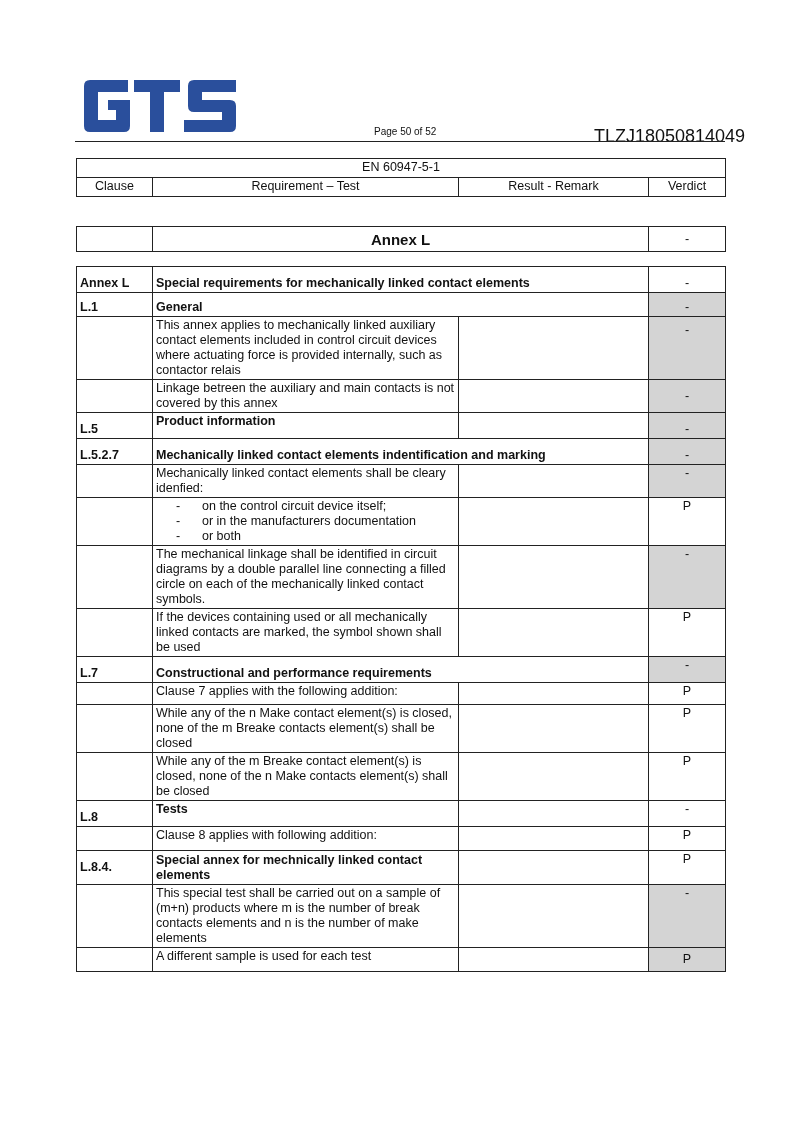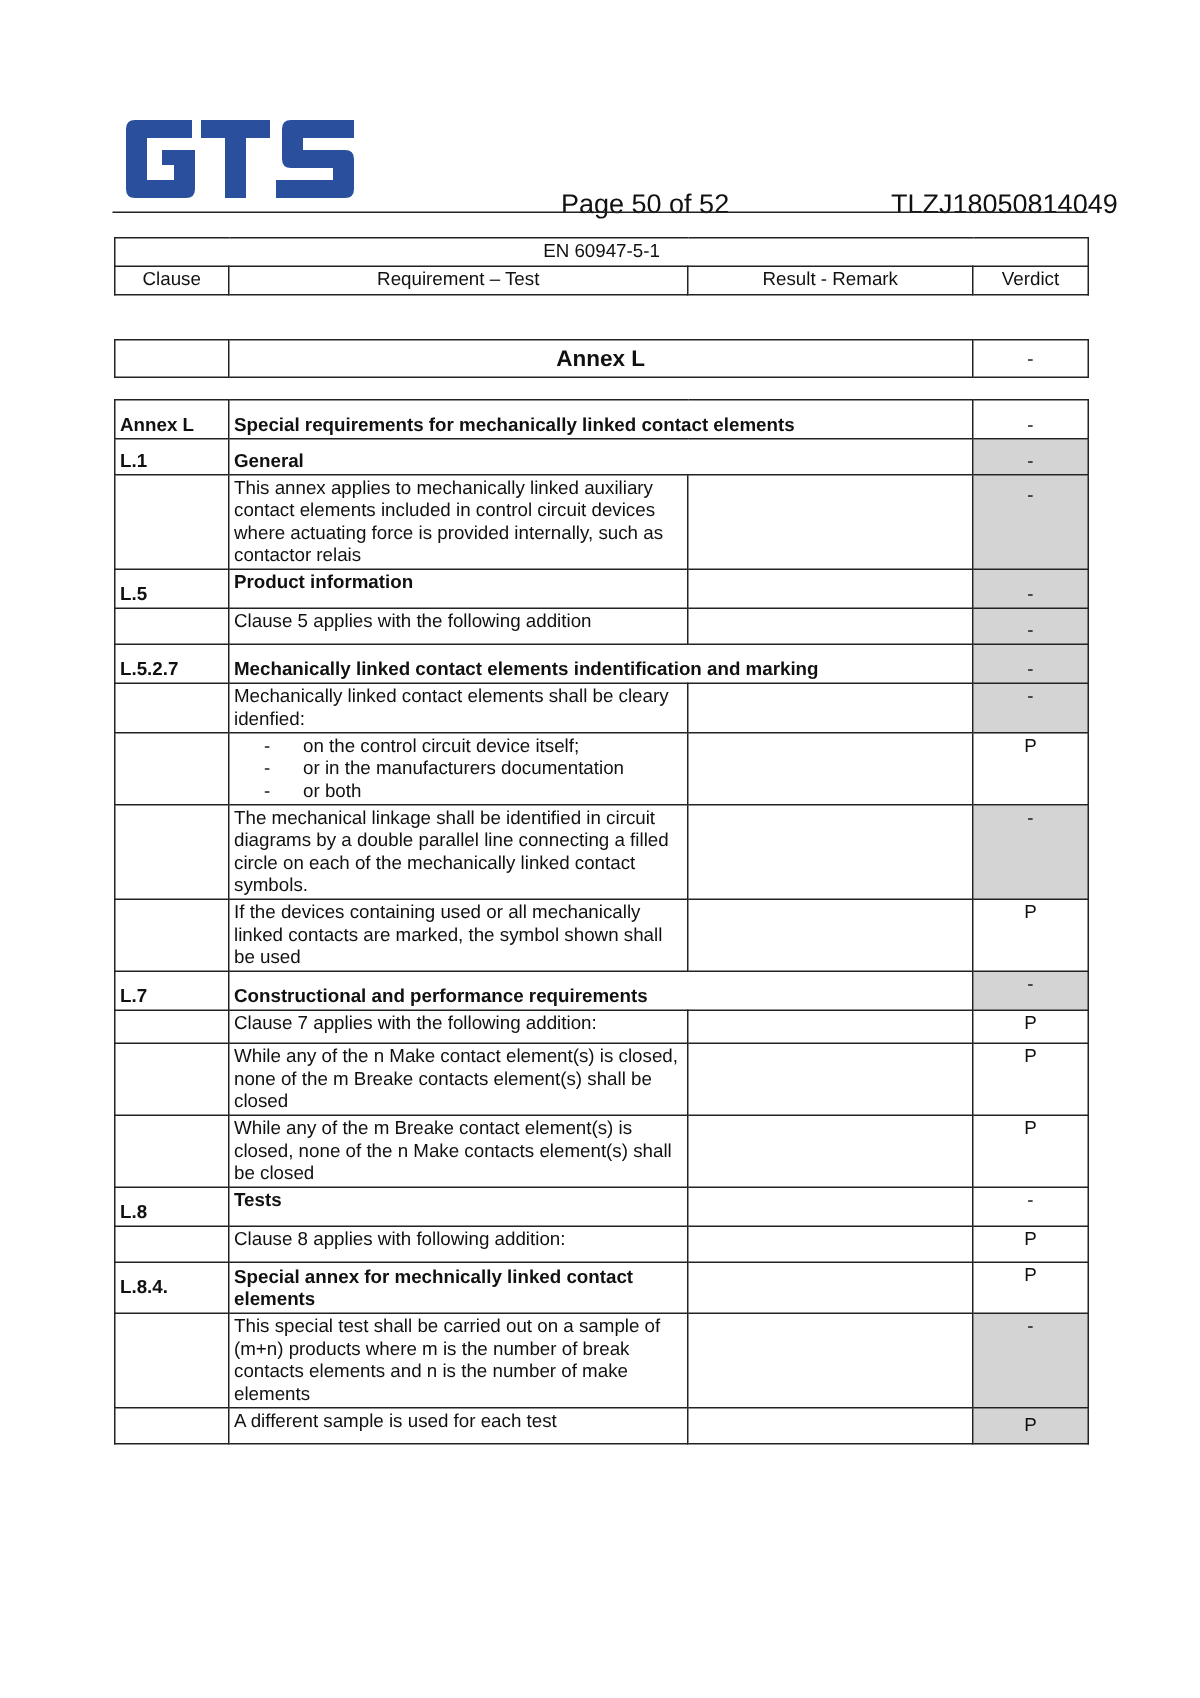--- a/index.html
+++ b/index.html
@@ -1,18 +1,18 @@
 <!DOCTYPE html>
 <html><head>
 <meta charset="utf-8">
 <style>
   html, body { margin:0; padding:0; background:#ffffff; }
   body { width:800px; height:1132px; position:relative; font-family:"Liberation Sans", sans-serif; color:#111; overflow:hidden; }
   .logo { position:absolute; left:84px; top:80px; width:153px; height:52px; }
-  .hdr-page { position:absolute; left:374px; top:126px; font-size:18px; }
+  .hdr-page { position:absolute; left:374px; top:126px; font-size:10px; }
   .hdr-ref { position:absolute; left:594px; top:126px; font-size:18px; }
   .hdr-rule { position:absolute; left:75px; top:141px; width:650px; height:1px; background:#222; }
 
   table { border-collapse:collapse; position:absolute; left:76px; width:649px; table-layout:fixed; }
   td { border:1px solid #222; font-size:12.5px; padding:1px 3px; vertical-align:top; line-height:15px; }
   .std-table { top:158px; }
   .std-table td { height:16px;text-align:center; }
   .center { text-align:center; }
   .annex-table { top:226px; }
   .annex-table td { height:22px; vertical-align:middle; }
@@ -97,29 +97,29 @@
     <td class="b bot">L.1</td>
     <td class="b bot" colspan="2">General</td>
     <td class="verdict shade bot">-</td>
   </tr>
   <tr style="height:62px">
     <td></td>
     <td>This annex applies to mechanically linked auxiliary contact elements included in control circuit devices where actuating force is provided internally, such as contactor relais</td>
     <td></td>
     <td class="verdict shade" style="padding-top:6px">-</td>
   </tr>
+  <tr style="height:32px">
+    <td></td>
+    <td>Linkage betreen the auxiliary and main contacts is not covered by this annex</td>
+    <td></td>
+    <td class="verdict shade mid">-</td>
+  </tr>
   <tr style="height:26px">
     <td class="b bot">L.5</td>
     <td class="b">Product information</td>
-    <td></td>
-    <td class="verdict shade bot">-</td>
-  </tr>
-  <tr style="height:24px">
-    <td></td>
-    <td>Clause 5 applies with the following addition</td>
     <td></td>
     <td class="verdict shade bot">-</td>
   </tr>
   <tr style="height:26px">
     <td class="b bot">L.5.2.7</td>
     <td class="b bot" colspan="2" style="white-space:nowrap;overflow:visible">Mechanically linked contact elements indentification and marking</td>
     <td class="verdict shade bot">-</td>
   </tr>
   <tr style="height:32px">
     <td></td>

